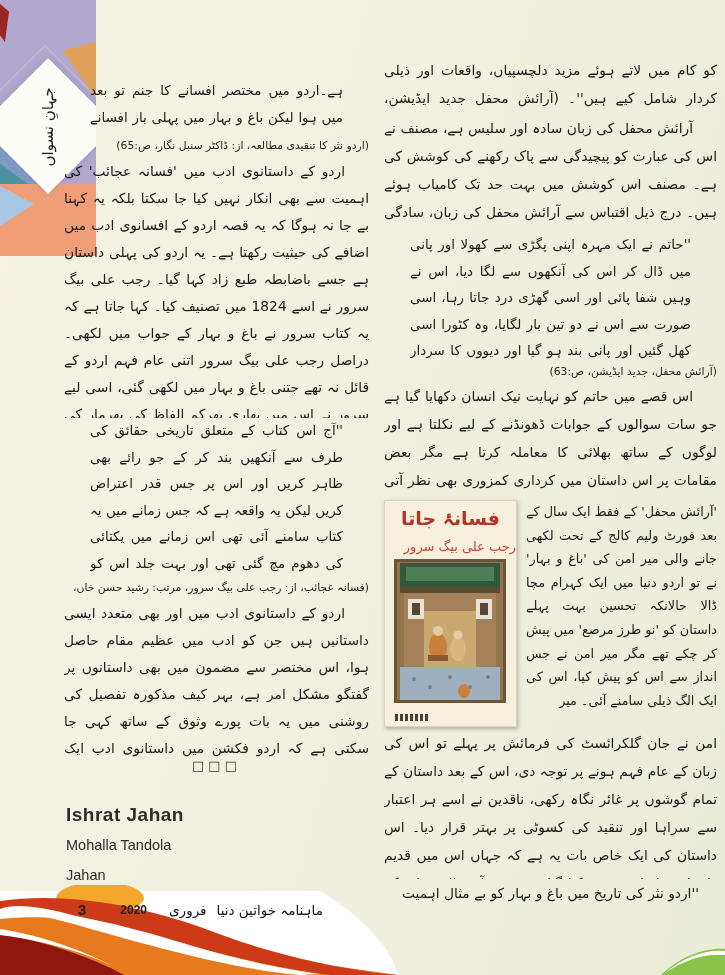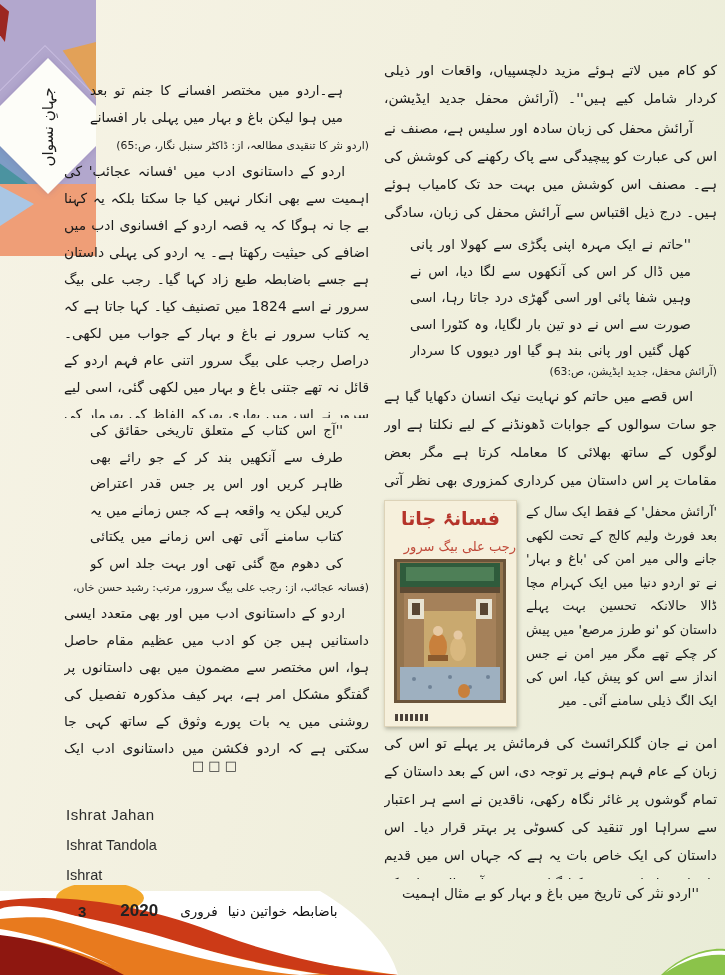--- a/index.html
+++ b/index.html
@@ -36,39 +36,39 @@
   .col-right{left:384px;top:56px;width:333px;}
   .para{font-size:13.8px;line-height:27px;}
   .para.indent{text-indent:24px;}
   .rt .para{line-height:28px;}
   .quote{font-size:13.4px;line-height:26.5px;margin:0 26px;direction:rtl;text-align:justify;text-align-last:right;overflow:hidden;}
   .ref{font-size:10.8px;line-height:23px;text-align:right;direction:rtl;color:#222;overflow:hidden;}
   .qline{font-size:13.8px;line-height:28px;direction:rtl;text-align:center;overflow:hidden;}
   
   .endmark{text-align:center;font-size:13px;letter-spacing:4px;color:#333;height:24px;}
   .author{margin-top:18px;padding-left:2px;font-family:"Liberation Sans",sans-serif;color:#2c2c2c;}
-  .author .a-name{font-weight:normal;font-size:15px;line-height:30px;letter-spacing:.5px;}
+  .author .a-name{font-weight:bold;font-size:19px;line-height:30px;letter-spacing:.5px;}
   .author .a-line{font-size:14.5px;line-height:30px;}
   
   .cover-row{display:flex;flex-direction:row;gap:9px;height:229px;direction:rtl;}
   .cover-sidetext{flex:1;font-size:12.8px;line-height:23.6px;direction:rtl;text-align:justify;text-align-last:right;overflow:hidden;}
   .bookcover{width:131px;height:225px;background:#f6f0dc;box-shadow:1px 2px 4px rgba(60,60,40,.35);
     flex:0 0 auto;position:relative;overflow:hidden;border:1px solid #ddd3b8;}
   .bc-title{position:absolute;top:6px;left:0;right:0;text-align:center;color:#b5342a;
     font-size:19px;font-weight:bold;direction:rtl;}
   .bc-author{position:absolute;top:38px;left:0;right:0;text-align:right;color:#c04a3a;
     font-size:13px;direction:rtl;}
   .bc-paint{position:absolute;left:9px;top:58px;width:112px;height:144px;}
   .bc-imprint{position:absolute;left:10px;bottom:5px;width:34px;height:7px;
     background:repeating-linear-gradient(90deg,#4a4038 0 3px,transparent 3px 5px);}
   
   .footer-band{position:absolute;left:0;top:885px;width:400px;height:90px;}
   .footer-text{position:absolute;left:78px;top:901px;display:flex;align-items:center;gap:0;z-index:5;}
   .f-page{font-family:"Liberation Sans",sans-serif;font-weight:bold;font-size:15px;color:#222;}
-  .f-year{font-family:"Liberation Sans",sans-serif;font-weight:bold;font-size:17px;color:#222;margin-left:34px;}
+  .f-year{font-family:"Liberation Sans",sans-serif;font-weight:bold;font-size:12px;color:#222;margin-left:34px;}
   .f-month{direction:rtl;font-size:13.5px;color:#111;margin-left:22px;}
   .f-mag{direction:rtl;font-size:13.5px;color:#111;margin-left:10px;}
   .corner-green{position:absolute;right:0;bottom:0;z-index:4;}
 </style>
 </head>
 <body>
 
 <div class="page">
 
   <div class="deco">
@@ -87,22 +87,22 @@
   <div class="col col-left">
     <div class="quote urdu" style="height:56px;">ہے۔اردو میں مختصر افسانے کا جنم تو بعد میں ہوا لیکن باغ و بہار میں پہلی بار افسانے کی ہلکی سی جھلک نظر آتی ہے''۔</div>
     <div class="ref" style="height:24px;">(اردو نثر کا تنقیدی مطالعہ، از: ڈاکٹر سنبل نگار، ص:65)</div>
     <div class="para urdu indent" style="height:260px;">اردو کے داستانوی ادب میں 'فسانہ عجائب' کی اہمیت سے بھی انکار نہیں کیا جا سکتا بلکہ یہ کہنا بے جا نہ ہوگا کہ یہ قصہ اردو کے افسانوی ادب میں اضافے کی حیثیت رکھتا ہے۔ یہ اردو کی پہلی داستان ہے جسے باضابطہ طبع زاد کہا گیا۔ رجب علی بیگ سرور نے اسے 1824 میں تصنیف کیا۔ کہا جاتا ہے کہ یہ کتاب سرور نے باغ و بہار کے جواب میں لکھی۔ دراصل رجب علی بیگ سرور اتنی عام فہم اردو کے قائل نہ تھے جتنی باغ و بہار میں لکھی گئی، اسی لیے سرور نے اس میں بھاری بھرکم الفاظ کی بھرمار کی ہے اور ایسا لگتا ہے کہ سارا زور عبارت آرائی، پرشکوہ الفاظ اور مشکل تعبیرات کو داستان کی خصوصیات کے طور پر قلمبند کیا لیکن یہی سب چیزیں اس قصہ کی کمزوری کہلائیں اور ناقدین نے انھیں پسند نہیں کیا۔ اس کے باوجود 'فسانہ عجائب' کی اپنی اہمیت و مقام ہے، جیسا کہ رشید حسن نے 'فسانہ عجائب' میں مقدمہ تحریر کرتے ہوئے لکھا ہے:</div>
     <div class="quote urdu" style="height:158px;">''آج اس کتاب کے متعلق تاریخی حقائق کی طرف سے آنکھیں بند کر کے جو رائے بھی ظاہر کریں اور اس پر جس قدر اعتراض کریں لیکن یہ واقعہ ہے کہ جس زمانے میں یہ کتاب سامنے آئی تھی اس زمانے میں یکتائی کی دھوم مچ گئی تھی اور بہت جلد اس کو دبستان لکھنؤ کی نمائندہ تصنیف کی حیثیت سے دیکھا جانے لگا تھا''۔</div>
     <div class="ref" style="height:24px;">(فسانہ عجائب، از: رجب علی بیگ سرور، مرتب: رشید حسن خاں، ص:3)</div>
     <div class="para urdu indent" style="height:158px;">اردو کے داستانوی ادب میں اور بھی متعدد ایسی داستانیں ہیں جن کو ادب میں عظیم مقام حاصل ہوا، اس مختصر سے مضمون میں بھی داستانوں پر گفتگو مشکل امر ہے، بہر کیف مذکورہ تفصیل کی روشنی میں یہ بات پورے وثوق کے ساتھ کہی جا سکتی ہے کہ اردو فکشن میں داستانوی ادب ایک گراں قدر اثاثہ کی حیثیت رکھتا ہے۔</div>
     <div class="endmark">□□□</div>
     <div class="author">
       <div class="a-name">Ishrat Jahan</div>
-      <div class="a-line">Ishrat Tandola</div>
-      <div class="a-line">Ishrat</div>
+      <div class="a-line">Mohalla Tandola</div>
+      <div class="a-line">Jahan</div>
       <div class="a-line">Rampur-244925 (U.P)</div>
     </div>
   </div>
 
   <div class="col col-right rt">
     <div class="para urdu" style="height:58px;">کو کام میں لاتے ہوئے مزید دلچسپیاں، واقعات اور ذیلی کردار شامل کیے ہیں''۔ (آرائش محفل جدید ایڈیشن، ص:4)</div>
     <div class="para urdu indent" style="height:118px;">آرائش محفل کی زبان سادہ اور سلیس ہے، مصنف نے اس کی عبارت کو پیچیدگی سے پاک رکھنے کی کوشش کی ہے۔ مصنف اس کوشش میں بہت حد تک کامیاب ہوئے ہیں۔ درج ذیل اقتباس سے آرائش محفل کی زبان، سادگی اور سلاست کا بخوبی اندازہ کیا جا سکتا ہے:</div>
     <div class="quote urdu" style="height:128px;">''حاتم نے ایک مہرہ اپنی پگڑی سے کھولا اور پانی میں ڈال کر اس کی آنکھوں سے لگا دیا، اس نے وہیں شفا پائی اور اسی گھڑی درد جاتا رہا، اسی صورت سے اس نے دو تین بار لگایا، وہ کٹورا اسی کھل گئیں اور پانی بند ہو گیا اور دیووں کا سردار بہت خوش ہوا اور خدمت اس کی بہت سی کی''۔</div>
     <div class="ref" style="height:22px;">(آرائش محفل، جدید ایڈیشن، ص:63)</div>
     <div class="para urdu indent" style="height:118px;">اس قصے میں حاتم کو نہایت نیک انسان دکھایا گیا ہے جو سات سوالوں کے جوابات ڈھونڈنے کے لیے نکلتا ہے اور لوگوں کے ساتھ بھلائی کا معاملہ کرتا ہے مگر بعض مقامات پر اس داستان میں کرداری کمزوری بھی نظر آتی ہے۔ بہر کیف اردو زبان میں یہ داستان اپنی الگ اہمیت رکھتی ہے۔</div>
@@ -152,21 +152,21 @@
     <path d="M0,16 C70,6 150,22 222,50 C272,69 330,81 375,88 L398,90 L330,90 C250,80 150,50 72,30 C42,22 16,18 0,24 Z" fill="#cc3a17"></path>
     <path d="M0,26 C60,22 130,42 196,62 C240,75 285,84 320,89 L300,90 C230,84 140,58 70,38 C40,30 16,26 0,30 Z" fill="#ffffff"></path>
     <path d="M0,48 C42,56 92,72 124,90 L0,90 Z" fill="#8e1710"></path>
     <path d="M0,44 C40,50 86,66 118,84 C100,74 60,58 0,50 Z" fill="#ffffff"></path>
   </svg>
 
   <div class="footer-text">
     <span class="f-page">3</span>
     <span class="f-year">2020</span>
     <span class="f-month urdu">فروری</span>
-    <span class="f-mag urdu">باضابطہ خواتین دنیا</span>
+    <span class="f-mag urdu">ماہنامہ خواتین دنیا</span>
   </div>
 
   <svg class="corner-green" width="64" height="32" viewBox="0 0 64 32" xmlns="http://www.w3.org/2000/svg">
     <path d="M64,32 L64,6 C48,4 20,12 0,32 Z" fill="#8bc34a"></path>
     <path d="M64,8 C46,6 22,14 4,30 C24,16 46,10 64,12 Z" fill="#ffffff"></path>
   </svg>
 
 </div>
 
 </body></html>

